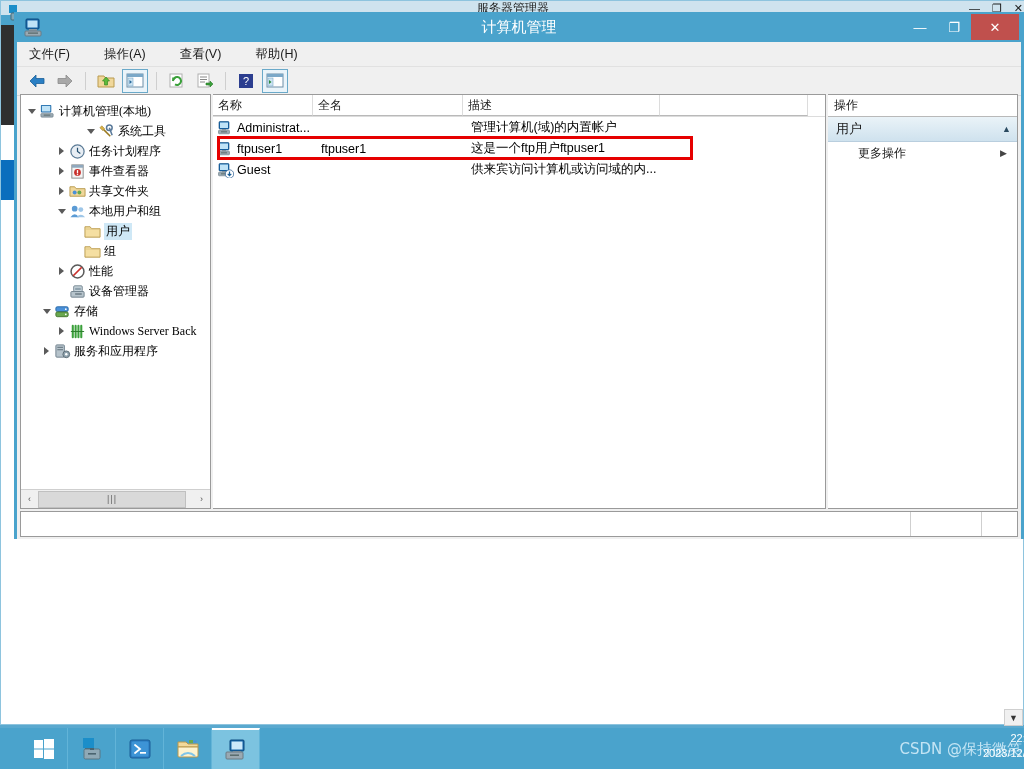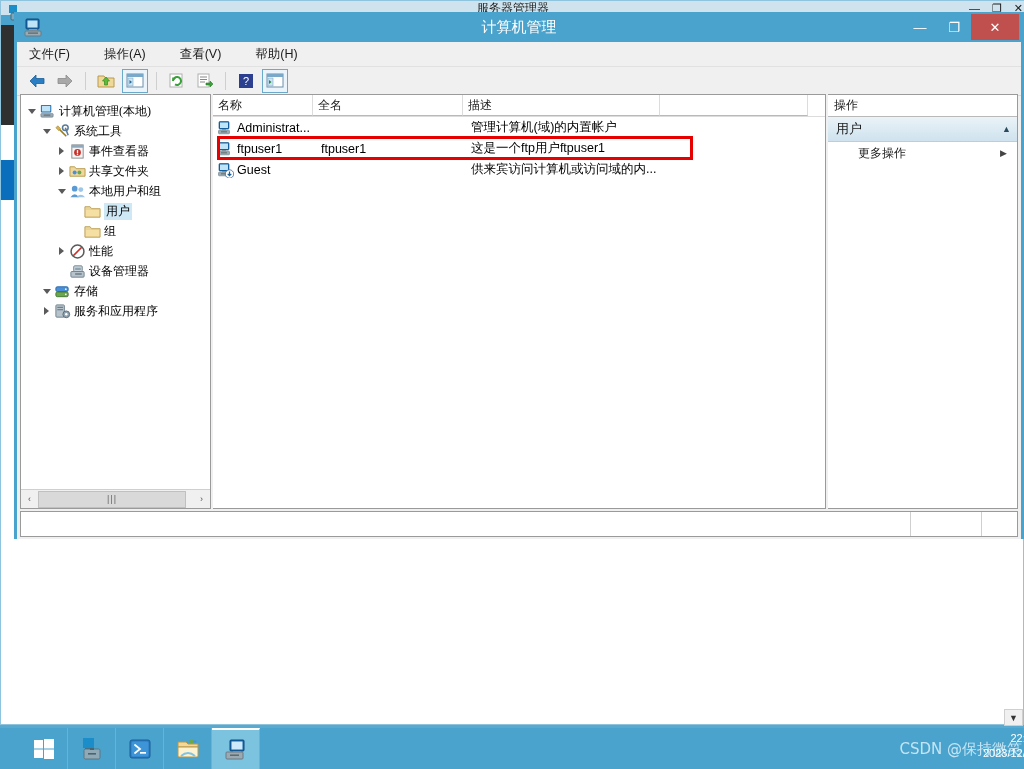--- a/index.html
+++ b/index.html
@@ -319,33 +319,45 @@
                 <span class="ticon">
                   <svg viewBox="0 0 18 18" width="17" height="17">
                     <rect x="2" y="2" width="11" height="8" rx="1" fill="#1766a8"></rect>
                     <rect x="3" y="3" width="9" height="6" fill="#bfe3f7"></rect>
                     <rect x="2" y="11" width="13" height="4" rx="1" fill="#9aa9b2" stroke="#6a7a84" stroke-width="0.6"></rect>
                     <rect x="5" y="12.3" width="7" height="1" fill="#566"></rect>
                   </svg>
                 </span>
                 <span class="tlabel">计算机管理(本地)</span>
               </div>
-              <div class="tnode" style="padding-left: 15px;">
+              <div class="tnode" style="padding-left: 15px; justify-content: center;">
                 <span class="tw">
                   <span class="tri open"></span>
                 </span>
                 <span class="ticon">
                   <svg viewBox="0 0 18 18" width="17" height="17">
                     <path d="M4 3 l3 3 l-2 2 l-3 -3 z" fill="#d9b24a" stroke="#9a7a20" stroke-width="0.6"></path>
                     <path d="M6 7 l7 7" stroke="#9a7a20" stroke-width="1.6"></path>
                     <circle cx="12" cy="5" r="3" fill="none" stroke="#5a7a9a" stroke-width="1.6"></circle>
                     <path d="M12 5 l3 8" stroke="#5a7a9a" stroke-width="1.6"></path>
                   </svg>
                 </span>
                 <span class="tlabel">系统工具</span>
+              </div>
+              <div class="tnode" style="padding-left: 30px;">
+                <span class="tw">
+                  <span class="tri"></span>
+                </span>
+                <span class="ticon">
+                  <svg viewBox="0 0 18 18" width="17" height="17">
+                    <circle cx="9" cy="9" r="7" fill="#e8eef4" stroke="#5b7b96" stroke-width="1.3"></circle>
+                    <path d="M9 5 v4 l3 2" fill="none" stroke="#25506f" stroke-width="1.3"></path>
+                  </svg>
+                </span>
+                <span class="tlabel">任务计划程序</span>
               </div>
               <div class="tnode" style="padding-left: 30px;">
                 <span class="tw">
                   <span class="tri"></span>
                 </span>
                 <span class="ticon">
                   <svg viewBox="0 0 18 18" width="17" height="17">
                     <rect x="3" y="2" width="12" height="14" fill="#f4f4f4" stroke="#8a8a8a"></rect>
                     <rect x="3" y="2" width="12" height="3" fill="#8fa8bd"></rect>
                     <circle cx="9" cy="10" r="3.6" fill="#c9302c"></circle>
@@ -432,20 +444,32 @@
                 </span>
                 <span class="ticon">
                   <svg viewBox="0 0 18 18" width="17" height="17">
                     <rect x="2" y="4" width="13" height="5" rx="1.5" fill="#4a90d9" stroke="#2a6aa8"></rect>
                     <rect x="2" y="9.5" width="13" height="5" rx="1.5" fill="#6aa84f" stroke="#46762f"></rect>
                     <circle cx="12.5" cy="6.5" r="0.9" fill="#fff"></circle>
                     <circle cx="12.5" cy="12" r="0.9" fill="#fff"></circle>
                   </svg>
                 </span>
                 <span class="tlabel">存储</span>
+              </div>
+              <div class="tnode" style="padding-left: 30px;">
+                <span class="tw">
+                  <span class="tri"></span>
+                </span>
+                <span class="ticon">
+                  <svg viewBox="0 0 18 18" width="17" height="17">
+                    <path d="M4 3 v12 M7 3 v12 M10 3 v12 M13 3 v12" stroke="#3aa03a" stroke-width="2.2" stroke-linecap="round"></path>
+                    <path d="M2 9 h14" stroke="#2a7a2a" stroke-width="1"></path>
+                  </svg>
+                </span>
+                <span class="tlabel">Windows Server Back</span>
               </div>
               <div class="tnode" style="padding-left: 15px;">
                 <span class="tw">
                   <span class="tri"></span>
                 </span>
                 <span class="ticon">
                   <svg viewBox="0 0 18 18" width="17" height="17">
                     <rect x="2" y="2" width="9" height="13" rx="1" fill="#b6c3cb" stroke="#70818c"></rect>
                     <rect x="3.5" y="4" width="6" height="1.2" fill="#6a7a84"></rect>
                     <rect x="3.5" y="6.5" width="6" height="1.2" fill="#6a7a84"></rect>

